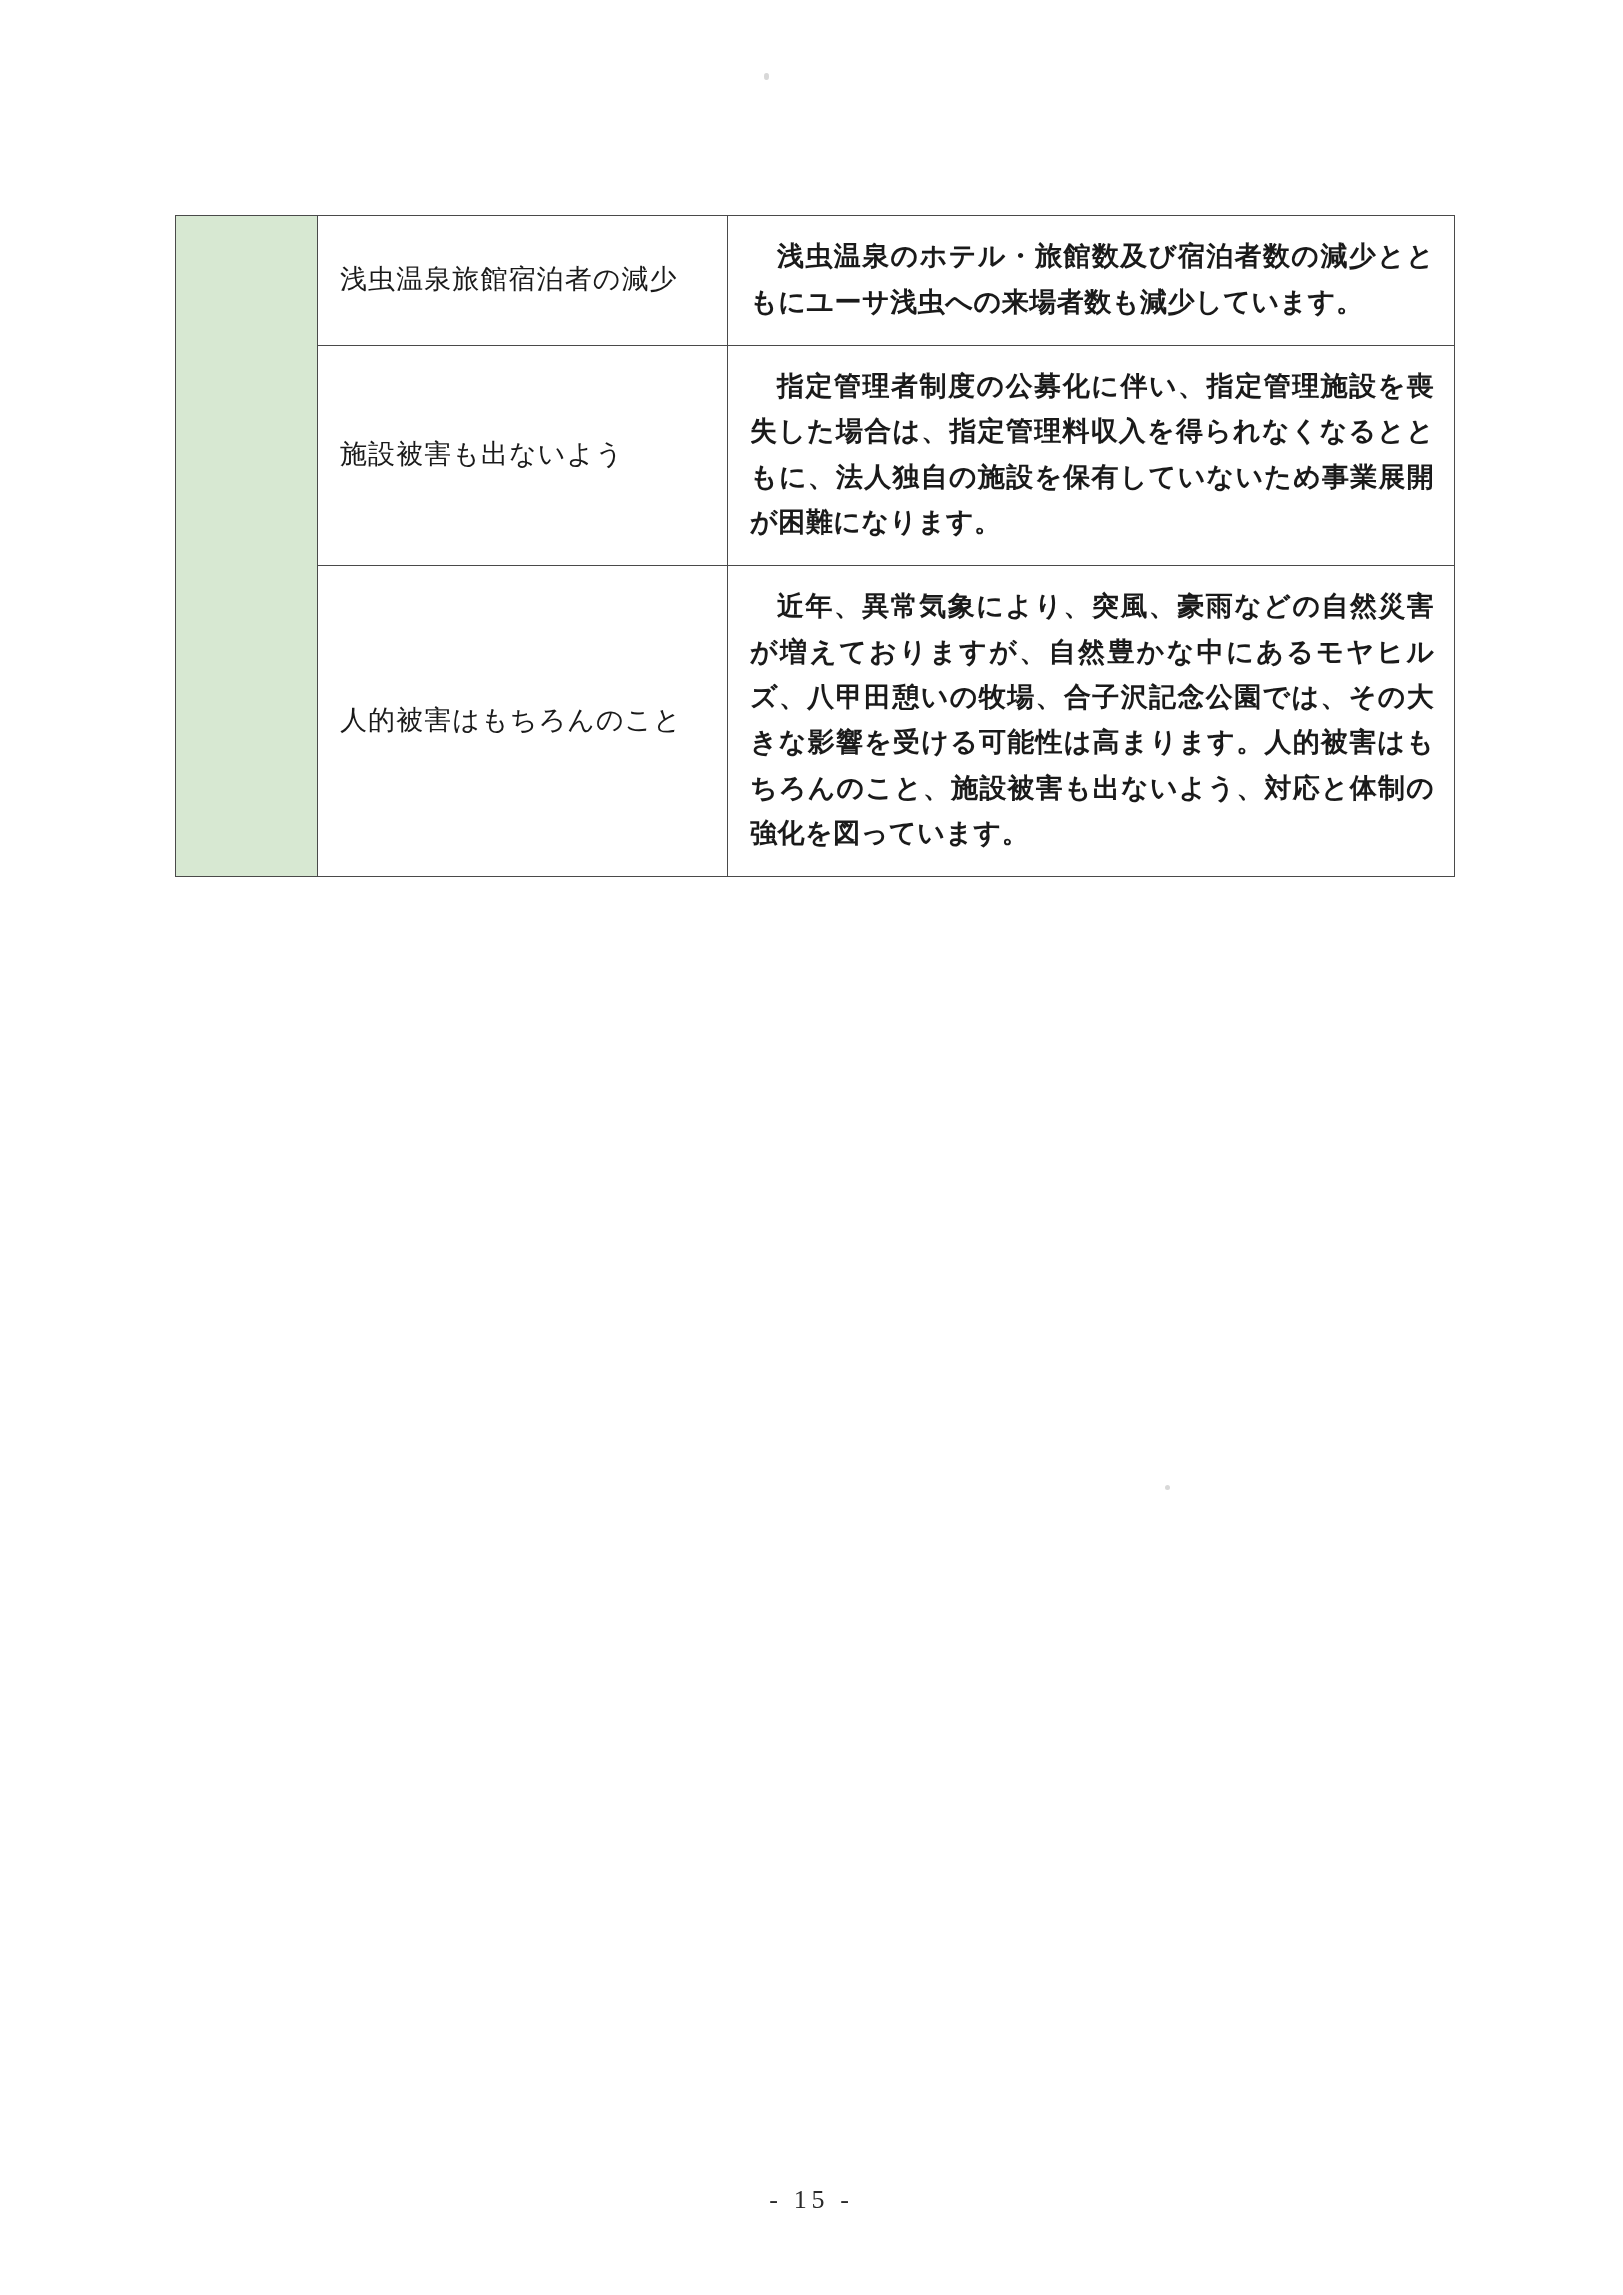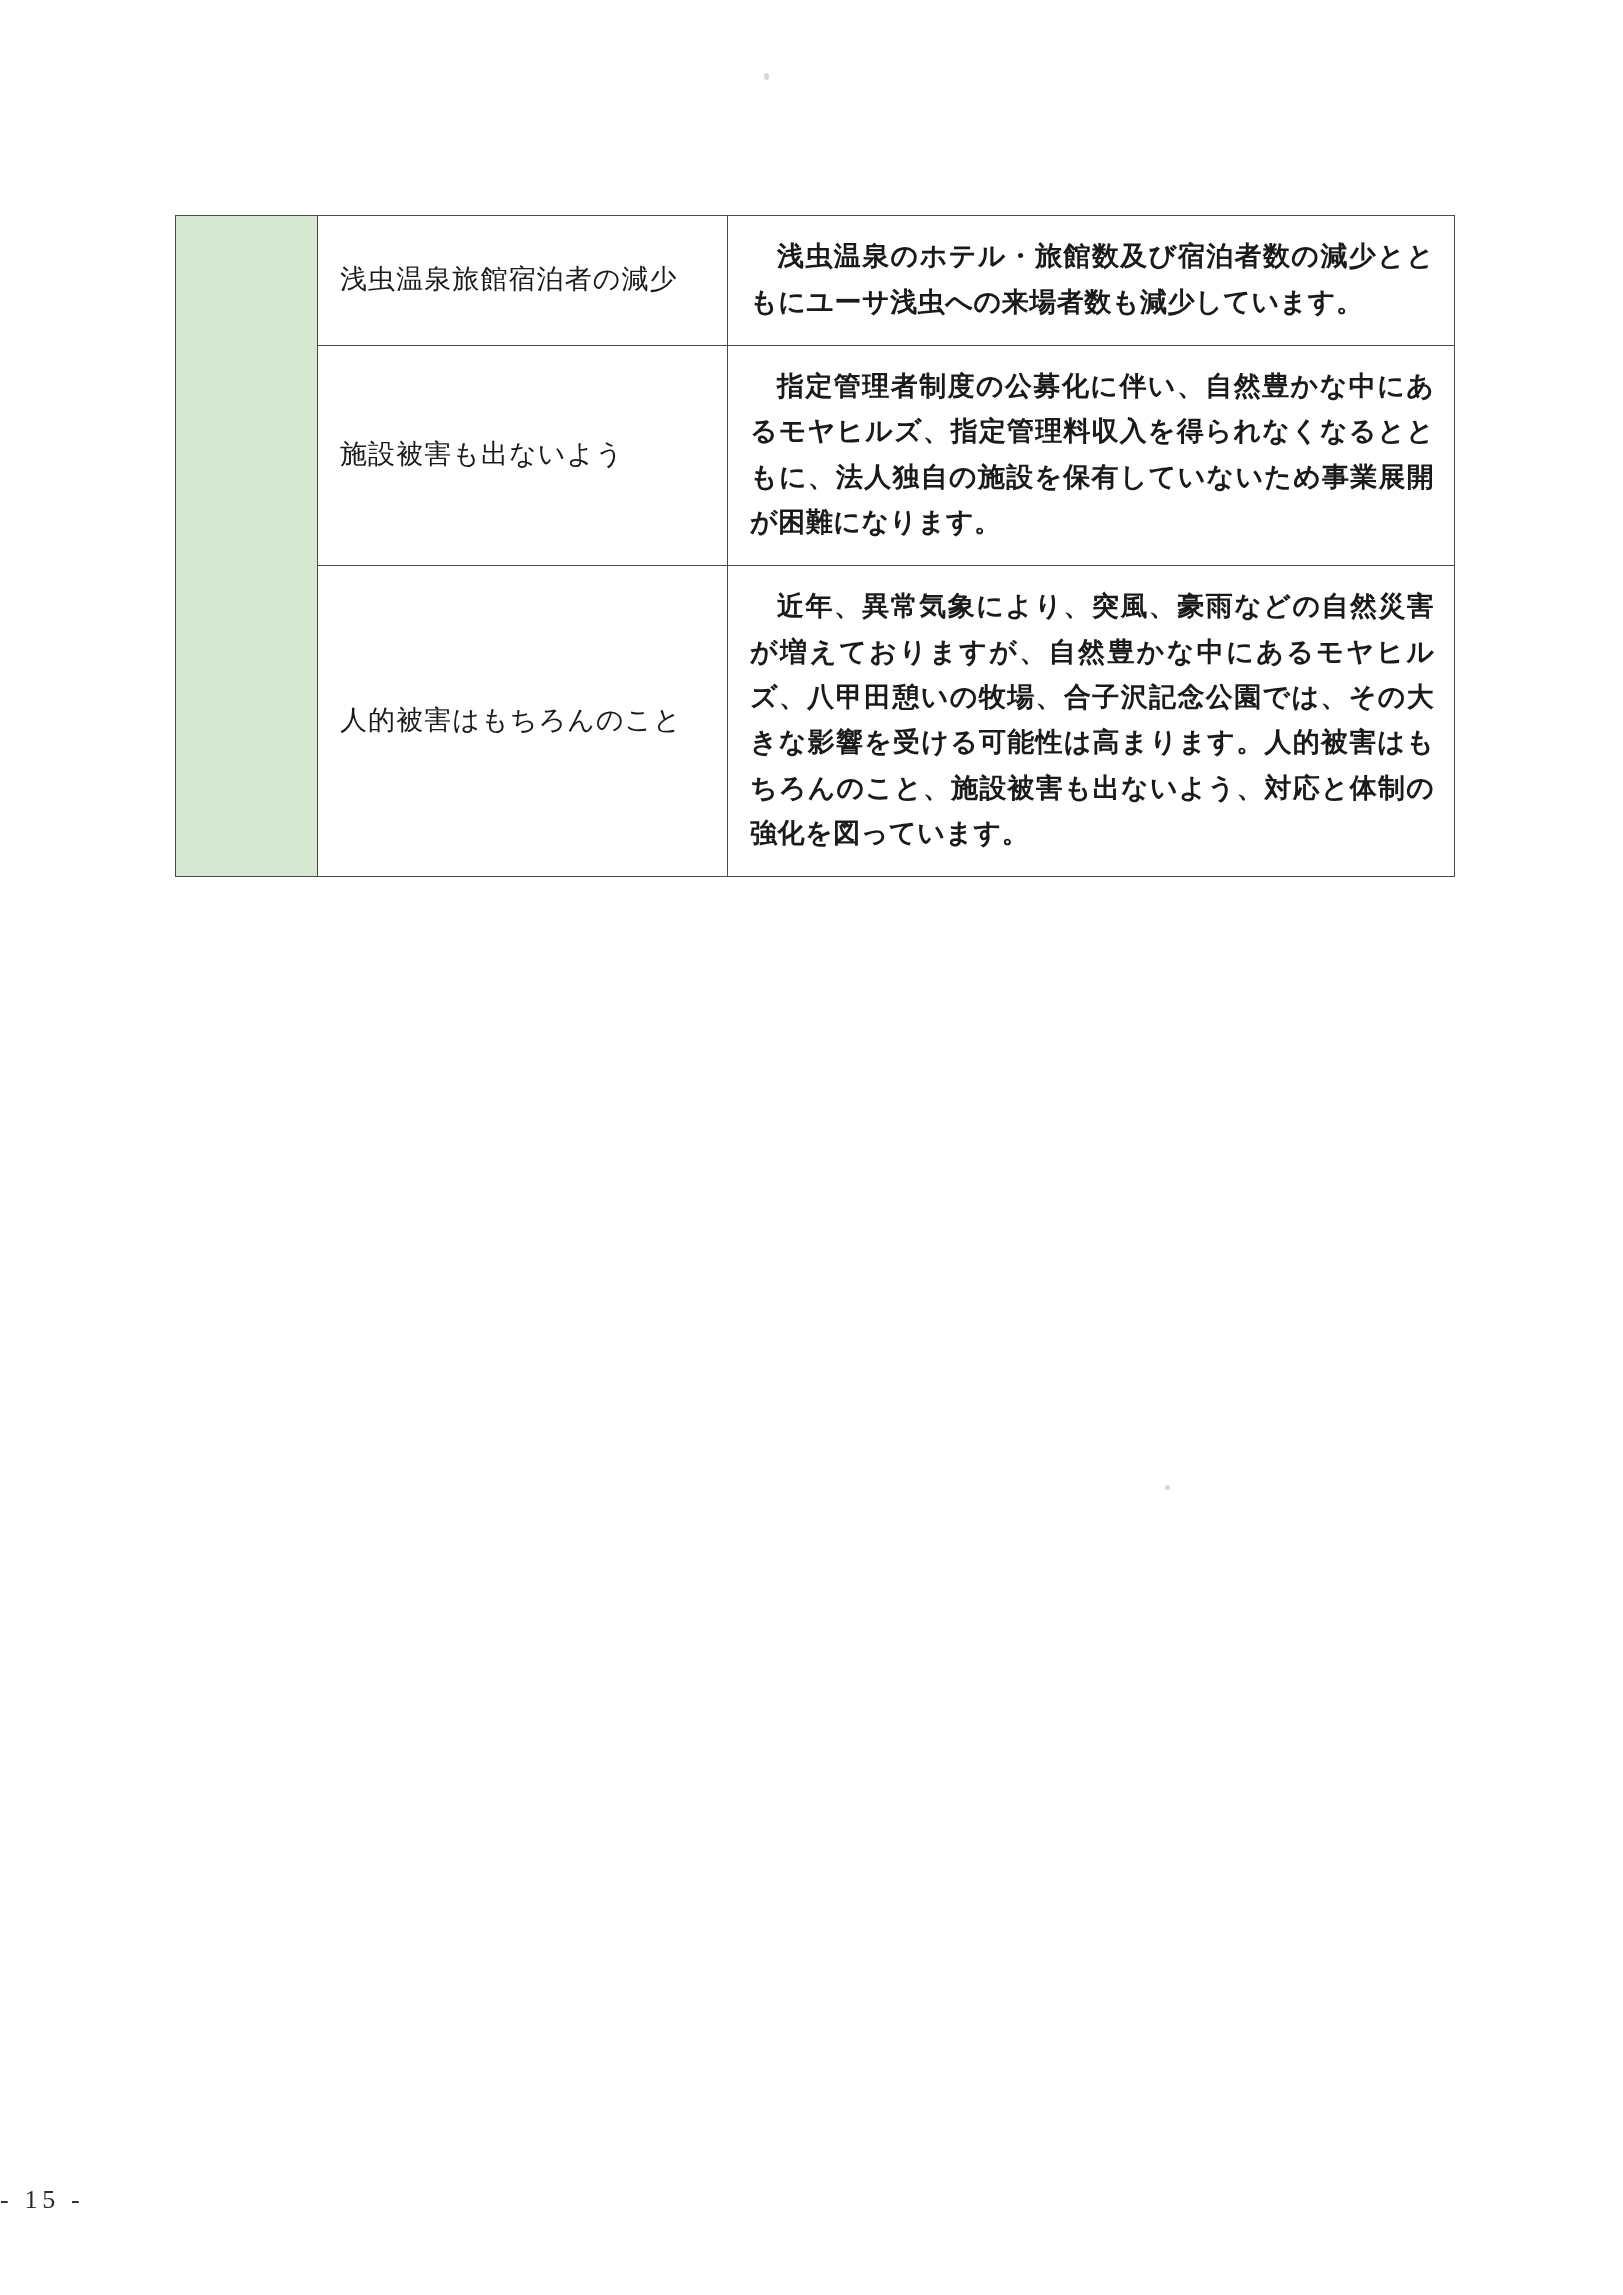--- a/index.html
+++ b/index.html
@@ -78,21 +78,21 @@
     font-weight: bold;
   }
 
   .row1 .label-cell { padding-top: 22px; padding-bottom: 22px; }
 
   .page-number {
     position: absolute;
     left: 0;
     top: 2137px;
     width: 1623px;
-    text-align: left;
+    text-align: center;
     font-size: 26px;
     letter-spacing: .18em;
     color: #2a2a2a;
   }
 </style>
 </head>
 <body>
 
 <div class="page">
 
@@ -111,21 +111,21 @@
             <p>浅虫温泉のホテル・旅館数及び宿泊者数の減少とともにユーサ浅虫への来場者数も減少しています。</p>
           </div>
         </td>
       </tr>
       <tr>
         <td class="col-label">
           <div class="label-cell">施設被害も出ないよう</div>
         </td>
         <td class="col-body">
           <div class="body-cell">
-            <p>指定管理者制度の公募化に伴い、自然豊かな中にあるモヤヒルズ、指定管理料収入を得られなくなるとともに、法人独自の施設を保有していないため事業展開が困難になります。</p>
+            <p>指定管理者制度の公募化に伴い、指定管理施設を喪失した場合は、指定管理料収入を得られなくなるとともに、法人独自の施設を保有していないため事業展開が困難になります。</p>
           </div>
         </td>
       </tr>
       <tr>
         <td class="col-label">
           <div class="label-cell">人的被害はもちろんのこと</div>
         </td>
         <td class="col-body">
           <div class="body-cell">
             <p>近年、異常気象により、突風、豪雨などの自然災害が増えておりますが、自然豊かな中にあるモヤヒルズ、八甲田憩いの牧場、合子沢記念公園では、その大きな影響を受ける可能性は高まります。人的被害はもちろんのこと、施設被害も出ないよう、対応と体制の強化を図っています。</p>

